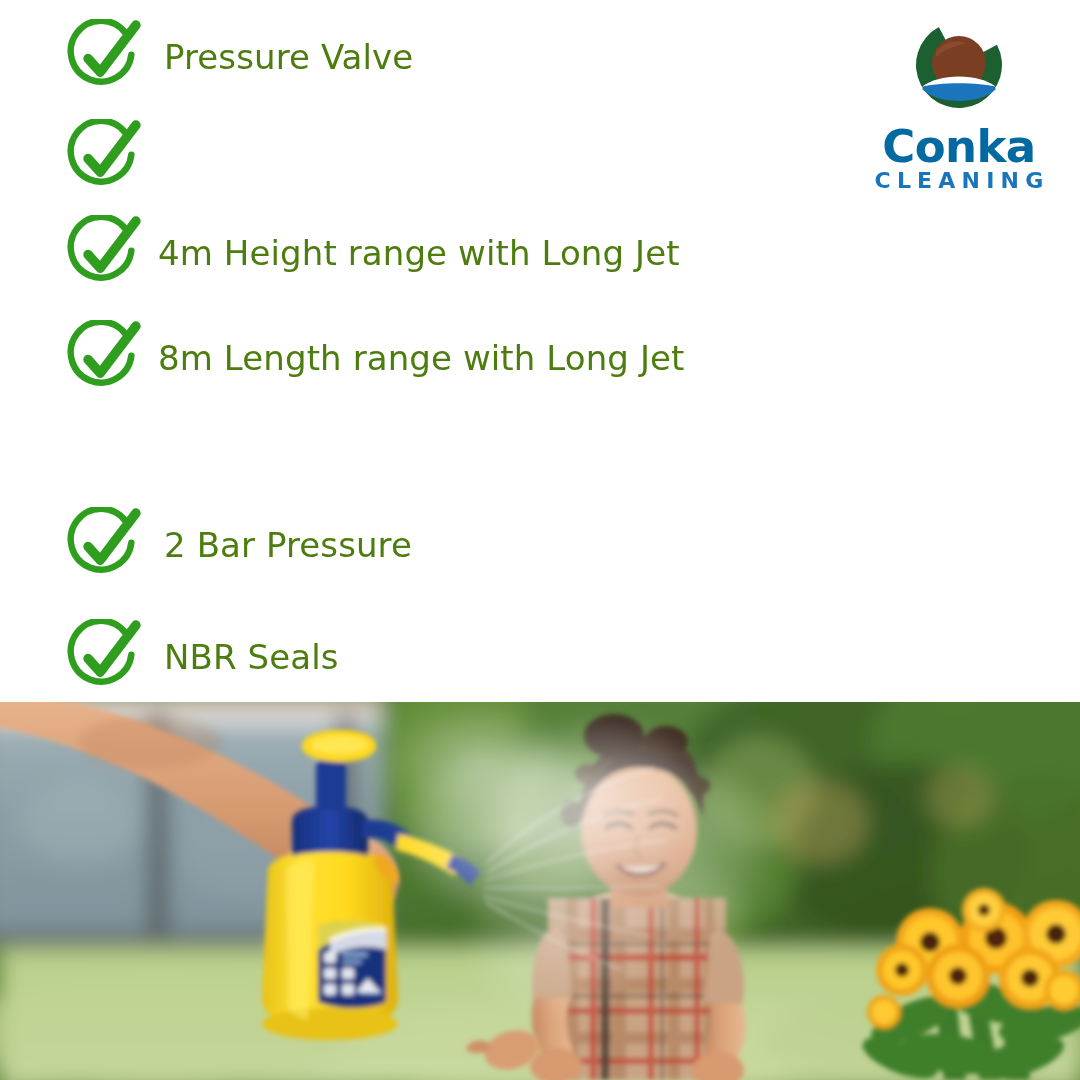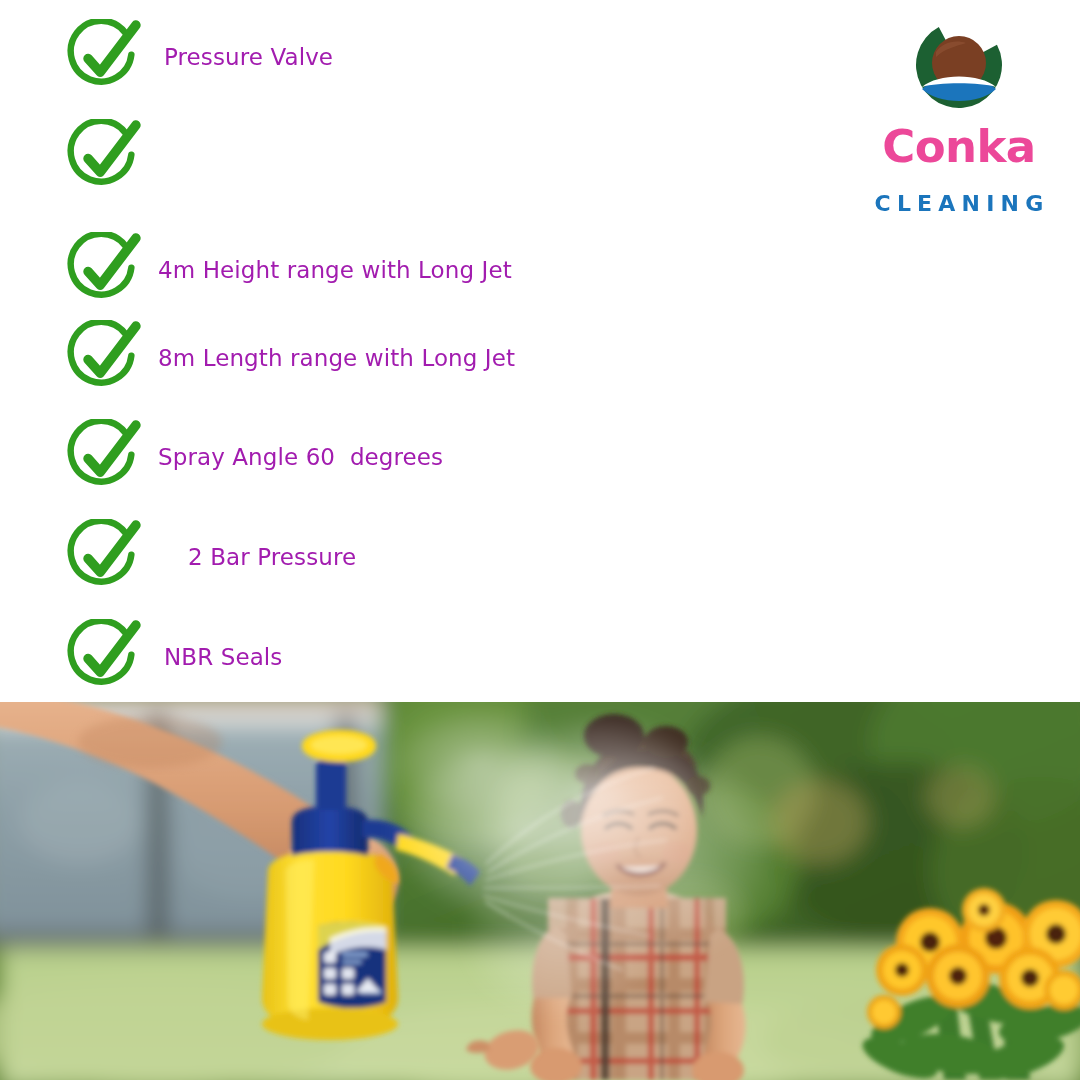--- a/index.html
+++ b/index.html
@@ -40,23 +40,23 @@
 
   .check-icon {
     width: 76px;
     height: 76px;
     flex: 0 0 76px;
     display: block;
   }
 
   .feature-label {
     font-family: "DejaVu Sans", "Liberation Sans", sans-serif;
-    font-size: 23px;
+    font-size: 34px;
     font-weight: 400;
-    color: #a21caf;
+    color: #4d7c0f;
     letter-spacing: 0.1px;
     white-space: pre;
     line-height: 1;
   }
 
   
   .logo {
     position: absolute;
     right: 28px;
     top: 16px;
@@ -66,24 +66,24 @@
   .logo-mark {
     display: block;
     width: 118px;
     height: 104px;
     margin: 0 auto 4px auto;
   }
   .logo-wordmark {
     font-family: "DejaVu Sans", "Liberation Sans", sans-serif;
     font-size: 45px;
     font-weight: 700;
-    color: #ec4899;
+    color: #0369a1;
     letter-spacing: -0.6px;
     line-height: 1;
-    margin-bottom: 24px;
+    margin-bottom: 1px;
   }
   .logo-tagline {
     font-family: "DejaVu Sans", "Liberation Sans", sans-serif;
     font-size: 22px;
     font-weight: 700;
     color: #1b75bc;
     letter-spacing: 6.2px;
     line-height: 1;
     padding-left: 6px;
   }
@@ -119,51 +119,42 @@
 
     <div class="feature-row" style="top:118px;">
       <span class="check-icon-wrap">
         <svg class="check-icon" viewBox="0 0 100 100" xmlns="http://www.w3.org/2000/svg" aria-hidden="true">
           <path d="M78 18 A40 40 0 1 0 86 47" fill="none" stroke="#2f9e1f" stroke-width="8.5" stroke-linecap="round"></path>
           <path d="M29 52 L45 70 L92 8" fill="none" stroke="#2f9e1f" stroke-width="12.5" stroke-linecap="round" stroke-linejoin="round"></path>
         </svg>
       </span>
     </div>
 
-    <div class="feature-row" style="top:231px;">
+    <div class="feature-row" style="top:214px;">
       <span class="check-icon-wrap">
         <svg class="check-icon" viewBox="0 0 100 100" xmlns="http://www.w3.org/2000/svg" aria-hidden="true">
           <path d="M78 18 A40 40 0 1 0 86 47" fill="none" stroke="#2f9e1f" stroke-width="8.5" stroke-linecap="round"></path>
           <path d="M29 52 L45 70 L92 8" fill="none" stroke="#2f9e1f" stroke-width="12.5" stroke-linecap="round" stroke-linejoin="round"></path>
         </svg>
       </span>
       <span class="feature-label" style="margin-left:16px;">4m Height range with Long Jet</span>
     </div>
 
     <div class="feature-row" style="top:319px;">
       <span class="check-icon-wrap">
         <svg class="check-icon" viewBox="0 0 100 100" xmlns="http://www.w3.org/2000/svg" aria-hidden="true">
           <path d="M78 18 A40 40 0 1 0 86 47" fill="none" stroke="#2f9e1f" stroke-width="8.5" stroke-linecap="round"></path>
           <path d="M29 52 L45 70 L92 8" fill="none" stroke="#2f9e1f" stroke-width="12.5" stroke-linecap="round" stroke-linejoin="round"></path>
         </svg>
       </span>
       <span class="feature-label" style="margin-left:16px;">8m Length range with Long Jet</span>
     </div>
 
-    <div class="feature-row" style="top:418px;">
-      <span class="check-icon-wrap">
-        <svg class="check-icon" viewBox="0 0 100 100" xmlns="http://www.w3.org/2000/svg" aria-hidden="true">
-          <path d="M78 18 A40 40 0 1 0 86 47" fill="none" stroke="#2f9e1f" stroke-width="8.5" stroke-linecap="round"></path>
-          <path d="M29 52 L45 70 L92 8" fill="none" stroke="#2f9e1f" stroke-width="12.5" stroke-linecap="round" stroke-linejoin="round"></path>
-        </svg>
-      </span>
-      <span class="feature-label" style="margin-left:16px;">Spray Angle 60  degrees</span>
-    </div>
-
-    <div class="feature-row" style="top:518px;gap:24px;">
+
+    <div class="feature-row" style="top:506px;">
       <span class="check-icon-wrap">
         <svg class="check-icon" viewBox="0 0 100 100" xmlns="http://www.w3.org/2000/svg" aria-hidden="true">
           <path d="M78 18 A40 40 0 1 0 86 47" fill="none" stroke="#2f9e1f" stroke-width="8.5" stroke-linecap="round"></path>
           <path d="M29 52 L45 70 L92 8" fill="none" stroke="#2f9e1f" stroke-width="12.5" stroke-linecap="round" stroke-linejoin="round"></path>
         </svg>
       </span>
       <span class="feature-label" style="margin-left:22px;">2 Bar Pressure</span>
     </div>
 
     <div class="feature-row" style="top:618px;align-items:center;">

